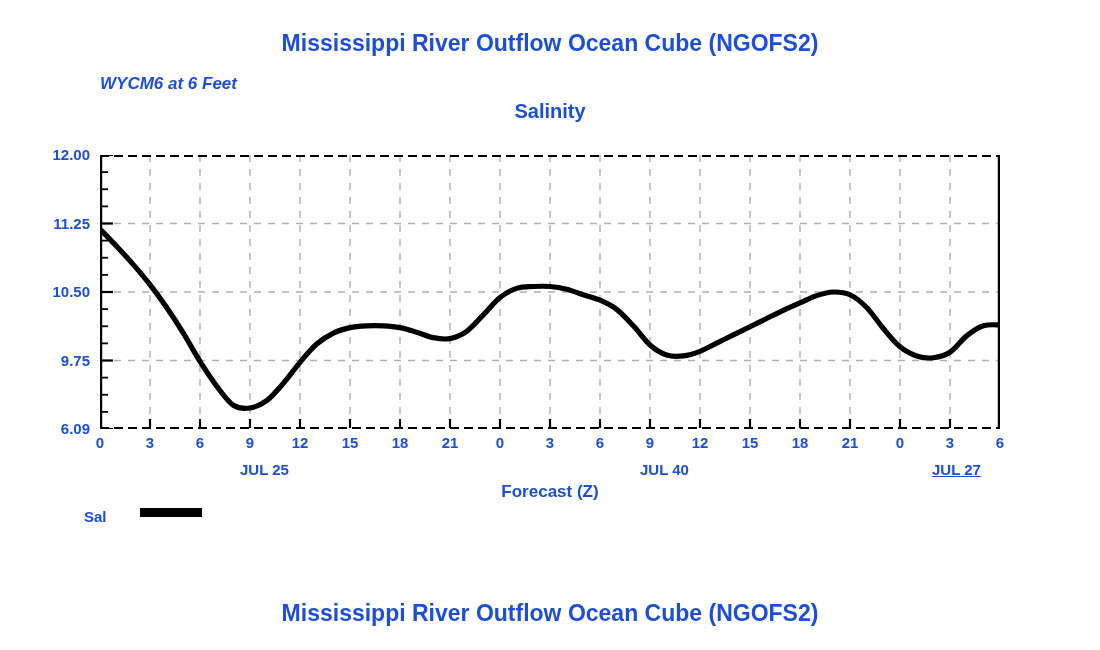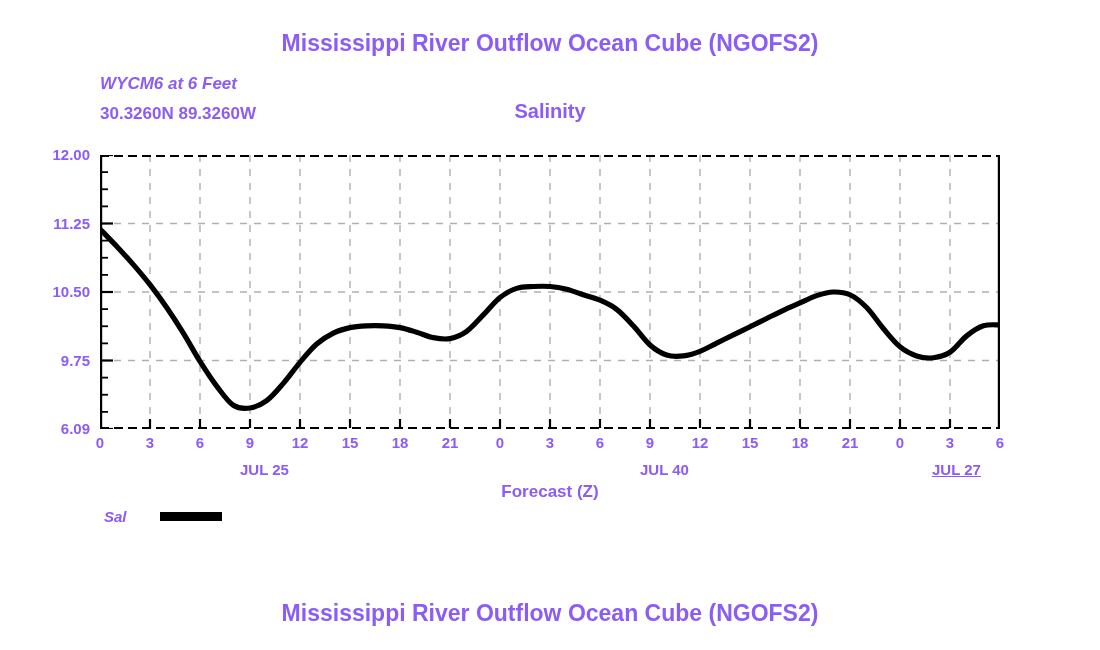--- a/index.html
+++ b/index.html
@@ -6,21 +6,21 @@
     margin: 0;
     padding: 0;
     background: #ffffff;
   }
   #page {
     position: relative;
     width: 1072px;
     height: 650px;
     background: #ffffff;
     font-family: "Liberation Sans", sans-serif;
-    color: #8b5cf6;
+    color: #1d4ed8;
     overflow: hidden;
   }
   .title {
     position: absolute;
     left: 0;
     width: 1100px;
     text-align: center;
     font-size: 23px;
     font-weight: bold;
     letter-spacing: 0px;
@@ -105,46 +105,43 @@
     top: 482px;
     width: 1100px;
     text-align: center;
     font-size: 17px;
     font-weight: bold;
   }
 
   
   #legend {
     position: absolute;
-    left: 104px;
+    left: 84px;
     top: 508px;
     display: flex;
-    align-items: center;
-    font-style: italic;
   }
   #legend-label {
     font-size: 15px;
     font-weight: bold;
     width: 56px;
   }
   #legend-swatch {
     width: 62px;
     height: 9px;
     background: #000000;
   }
 </style>
 </head>
 <body>
 
 <div id="page">
 
   <div class="title" id="main-title">Mississippi River Outflow Ocean Cube (NGOFS2)</div>
 
   <div id="station-label">WYCM6 at 6 Feet</div>
-  <div id="coords-label">30.3260N  89.3260W</div>
   <div id="variable-label">Salinity</div>
 
   <div id="plot-area">
     <svg id="plot-svg" width="900" height="274">
       <g id="grid-vertical">
           <line x1="50" y1="0" x2="50" y2="274" stroke="#b0b0b0" stroke-width="1.4" stroke-dasharray="7,7"></line>
           <line x1="100" y1="0" x2="100" y2="274" stroke="#b0b0b0" stroke-width="1.4" stroke-dasharray="7,7"></line>
           <line x1="150" y1="0" x2="150" y2="274" stroke="#b0b0b0" stroke-width="1.4" stroke-dasharray="7,7"></line>
           <line x1="200" y1="0" x2="200" y2="274" stroke="#b0b0b0" stroke-width="1.4" stroke-dasharray="7,7"></line>
           <line x1="250" y1="0" x2="250" y2="274" stroke="#b0b0b0" stroke-width="1.4" stroke-dasharray="7,7"></line>

